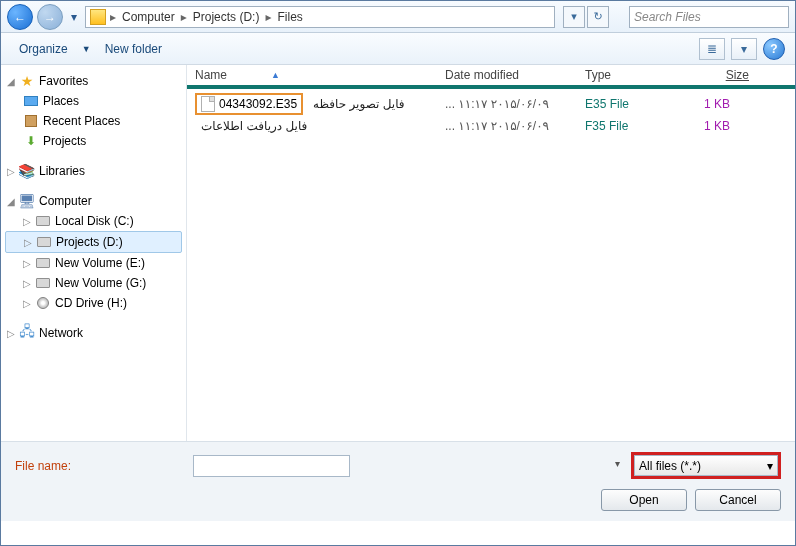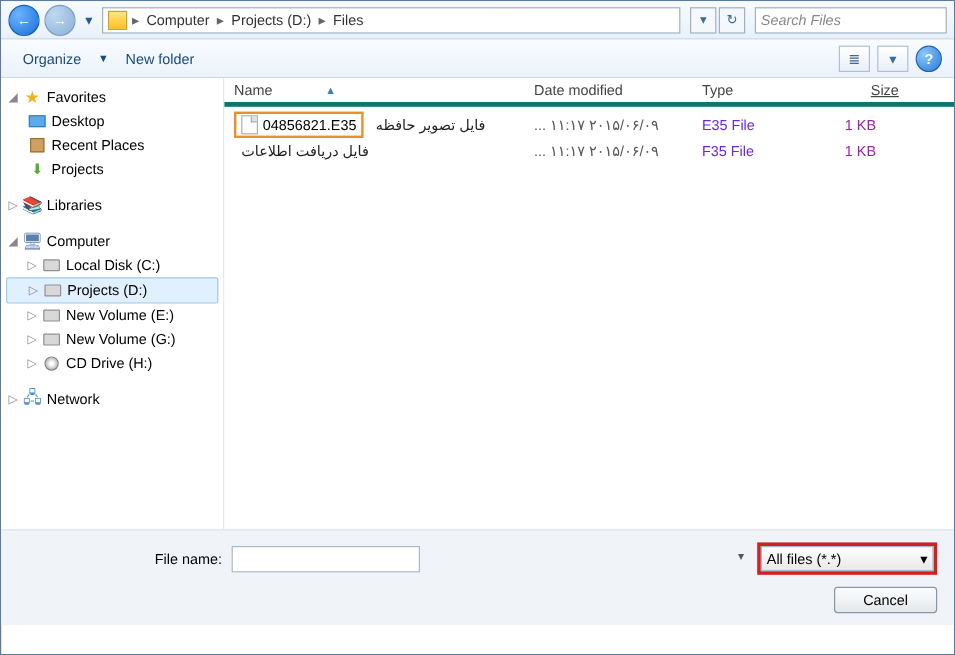--- a/index.html
+++ b/index.html
@@ -14,21 +14,21 @@
 .navbar { height: 32px; background: linear-gradient(#f7fbff, #e8f1fa); border-bottom: 1px solid #c0cedc; display: flex; align-items: center; padding: 0 6px; gap: 4px; }
 .nav-btn { width: 26px; height: 26px; border-radius: 50%; background: radial-gradient(circle at 30% 30%, #6bb5ff, #1a6fd4); border: 1px solid #1560b8; display: flex; align-items: center; justify-content: center; color: #fff; cursor: pointer; font-size: 14px; }
 .nav-btn.fwd { background: radial-gradient(circle at 30% 30%, #c0d8f0, #8ab0d8); border-color: #7a9ec0; }
 .nav-dd { width: 14px; height: 20px; display: flex; align-items: center; justify-content: center; color: #2a5a90; cursor: pointer; }
 .addr-bar { flex: 1; height: 22px; background: #fff; border: 1px solid #a0b0c0; display: flex; align-items: center; padding: 0 2px; }
 .addr-icon { width: 16px; height: 16px; background: linear-gradient(#ffe680, #ffc020); border: 1px solid #d4a020; margin: 0 2px; }
 .crumb { padding: 0 4px; color: #333; cursor: pointer; }
 .crumb-arrow { color: #666; padding: 0 2px; }
 .addr-tools { display: flex; gap: 2px; margin-left: 4px; }
 .addr-tool { width: 22px; height: 22px; border: 1px solid #a0b0c0; background: #f4f8fc; display: flex; align-items: center; justify-content: center; cursor: pointer; color: #3a6a9a; font-size: 11px; }
-.search-box { width: 160px; height: 22px; border: 1px solid #a0b0c0; background: #fff; margin-left: 4px; padding: 0 4px; color: #888; font-style: italic; display: flex; align-items: center; }
+.search-box { width: 160px; height: 22px; border: 1px solid #a0b0c0; background: #fff; margin-left: 16px; padding: 0 4px; color: #888; font-style: italic; display: flex; align-items: center; }
 
 .toolbar { height: 32px; background: linear-gradient(#f9fcff, #eaf2fa); border-bottom: 1px solid #d0dae4; display: flex; align-items: center; padding: 0 10px; gap: 6px; }
 .tool-item { color: #1a4a7a; padding: 4px 8px; cursor: pointer; }
 .tool-dd { color: #1a4a7a; font-size: 9px; }
 .toolbar-spacer { flex: 1; }
 .view-btn { width: 26px; height: 22px; border: 1px solid #b0c0d0; background: linear-gradient(#fff,#e8f0f8); display: flex; align-items: center; justify-content: center; cursor: pointer; color: #3a6a9a; }
 .help-btn { width: 22px; height: 22px; border-radius: 50%; background: radial-gradient(circle at 30% 30%, #8ac8ff, #2a7ad4); border: 1px solid #2060b0; color: #fff; display: flex; align-items: center; justify-content: center; cursor: pointer; font-weight: bold; }
 
 .body-area { display: flex; height: 376px; }
 .sidebar { width: 186px; border-right: 1px solid #e0e6ec; background: #fff; padding: 6px 0; overflow: hidden; }
@@ -60,26 +60,26 @@
 .file-list { flex: 1; padding: 4px 0; }
 .file-row { display: flex; align-items: center; height: 22px; }
 .file-name-cell { width: 250px; padding-left: 8px; display: flex; align-items: center; gap: 4px; }
 .highlight-box { border: 2px solid; padding: 1px 4px; display: flex; align-items: center; gap: 4px; }
 .hl-orange { border-color: #e89030; }
 .hl-green { border-color: #30a040; }
 .file-ico { width: 14px; height: 16px; background: #fff; border: 1px solid #b0b0b0; position: relative; }
 .file-ico::after { content: ""; position: absolute; top: 0; right: 0; width: 4px; height: 4px; background: #e0e0e0; border-left: 1px solid #b0b0b0; border-bottom: 1px solid #b0b0b0; }
 .annot { color: #222; font-weight: normal; direction: rtl; margin-left: 6px; }
 .file-date { width: 140px; padding: 0 8px; color: #555; direction: rtl; text-align: left; }
-.file-type { width: 100px; padding: 0 8px; color: #6d28d9; text-align: left; }
+.file-type { width: 100px; padding: 0 8px; color: #0f766e; text-align: left; }
 .file-size { width: 80px; padding: 0 8px; color: #a21caf; text-align: center; }
 
 .bottom { border-top: 1px solid #d8e0e8; background: #f0f4f8; padding: 10px 14px; }
 .filename-row { display: flex; align-items: center; gap: 8px; margin-bottom: 10px; }
-.fn-label { width: 170px; text-align: right; color: #000000; }
+.fn-label { width: 170px; text-align: left; color: #c2410c; }
 .fn-input { flex: 1; height: 22px; border: 1px solid #a8b8c8; background: #fff; }
 .fn-input-wrap { flex: 1; position: relative; }
 .fn-dd { position: absolute; right: 3px; top: 3px; color: #555; font-size: 10px; cursor: pointer; }
 .filter-wrap { width: 150px; position: relative; border: 3px solid #d02020; }
 .filter-sel { width: 100%; height: 21px; border: 1px solid #a8b8c8; background: linear-gradient(#fff,#e8e8e8); padding: 0 4px; display: flex; align-items: center; justify-content: space-between; cursor: pointer; }
 .btn-row { display: flex; justify-content: flex-end; gap: 8px; }
 .dlg-btn { width: 86px; height: 22px; border: 1px solid #8898a8; background: linear-gradient(#fdfdfd,#e4e8ec); border-radius: 3px; cursor: pointer; }
 </style>
 </head>
 <body>
@@ -133,21 +133,21 @@
       <div class="tree-group">
         <div class="tree-head">
           <span class="tree-exp">◢</span>
           <span class="tree-ico ico-star">★</span>
           <span>Favorites</span>
         </div>
         <div class="tree-item">
             <span class="tree-ico">
               <span class="ico-desktop"></span>
             </span>
-            <span>Desktop</span>
+            <span>Places</span>
           </div>
         <div class="tree-item">
             <span class="tree-ico">
               <span class="ico-recent"></span>
             </span>
             <span>Recent Places</span>
           </div>
         <div class="tree-item">
             <span class="tree-ico ico-dl">⬇</span>
             <span>Projects</span>
@@ -222,21 +222,21 @@
           </div>
         <div class="col col-date">Date modified</div>
         <div class="col col-type">Type</div>
         <div class="col col-size">Size</div>
       </div>
       <div class="file-list">
         <div class="file-row">
           <div class="file-name-cell">
             <span class="highlight-box hl-orange">
               <span class="file-ico"></span>
-              <span>04856821.E35</span>
+              <span>04343092.E35</span>
             </span>
             <span class="annot">فایل تصویر حافظه</span>
           </div>
           <div class="file-date">۲۰۱۵/۰۶/۰۹ ۱۱:۱۷ ...</div>
           <div class="file-type">E35 File</div>
           <div class="file-size">1 KB</div>
         </div>
         <div class="file-row">
           <div class="file-name-cell">
             <span class="annot">فایل دریافت اطلاعات</span>
@@ -257,17 +257,18 @@
         <span class="fn-dd">▾</span>
       </div>
       <div class="filter-wrap">
         <div class="filter-sel">
           <span>All files (*.*)</span>
           <span>▾</span>
         </div>
       </div>
     </div>
     <div class="btn-row">
+      <button class="dlg-btn">Open</button>
       <button class="dlg-btn">Cancel</button>
     </div>
   </div>
 
 </div>
 
 </body></html>

